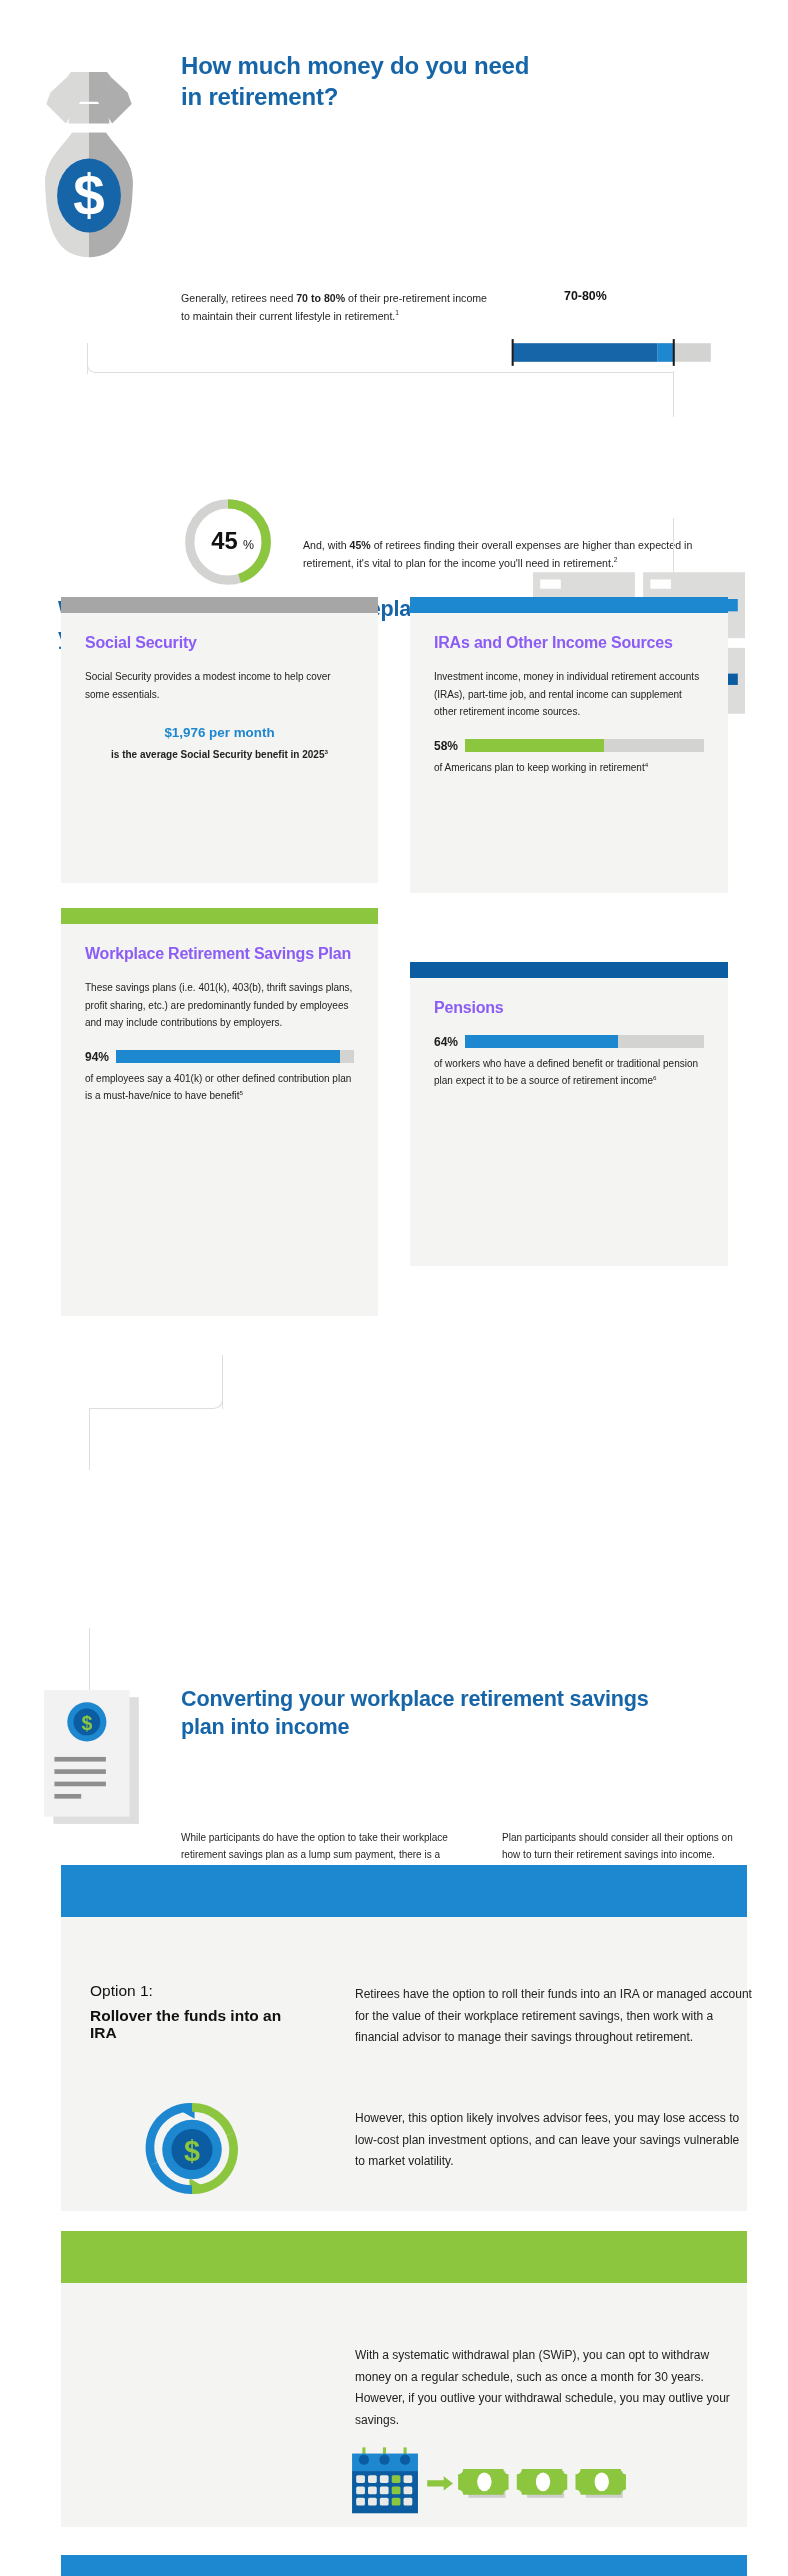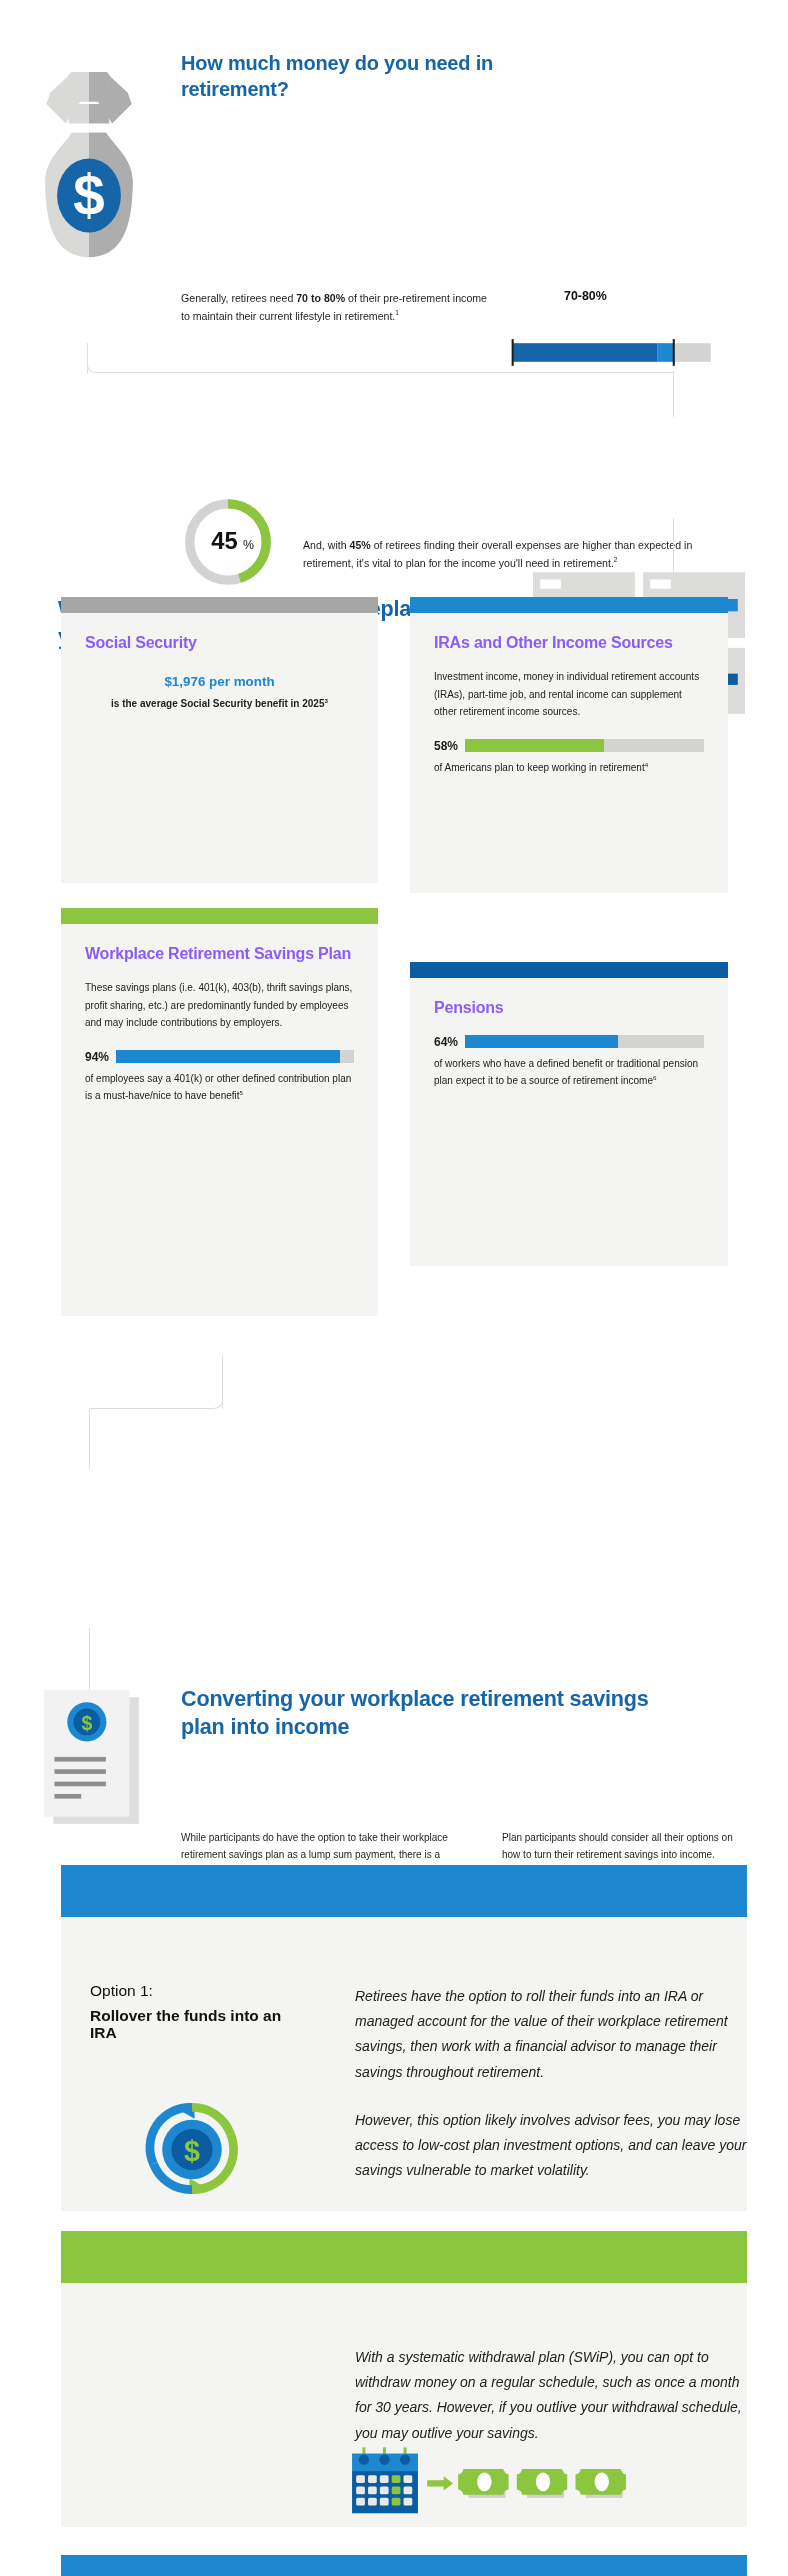--- a/index.html
+++ b/index.html
@@ -51,21 +51,21 @@
   .stat-pct { font-size: 12px; font-weight: bold; margin-right: 7.2px; white-space: nowrap; }
   .bar-track { height: 13.4px; background: #d3d3d1; position: relative; flex: 1; }
   .bar-fill { height: 100%; position: absolute; left: 0; top: 0; }
   .stat-caption { font-size: 10px; line-height: 1.72; margin-top: 6.2px; color: #222; }
   sup { font-size: 0.62em; vertical-align: super; line-height: 0; }
 
   
   .conn { position: absolute; border-color: #dedede; border-style: solid; border-width: 0; }
 
   
-  #sec1-title { left: 181px; top: 50px; width: 371px; font-size: 20px; }
+  #sec1-title { left: 181px; top: 50px; width: 371px; font-size: 24px; }
   #sec1-para { left: 181px; top: 289px; width: 309px; }
   #bar7080-label { left: 564px; top: 289px; font-size: 12.4px; font-weight: bold; color: #111; }
   #bar7080 { left: 509px; top: 335px; width: 206px; height: 35px; }
   #donut-wrap { left: 181px; top: 495px; }
   #sec1-para2 { left: 303px; top: 536px; width: 435px; }
 
   .moneybag { position: absolute; left: 40px; top: 72px; width: 98px; height: 252px; }
 
   
   #sec2-title { left: 58px; top: 595px; width: 392px; font-size: 21.6px; }
@@ -74,21 +74,21 @@
   
   #sec3-title { left: 181px; top: 1685px; width: 489px; font-size: 21.6px; }
   #sec3-col1 { left: 181px; top: 1829px; width: 289px; }
   #sec3-col2 { left: 502px; top: 1829px; width: 247px; }
   #doc-icon { left: 43px; top: 1690px; }
 
   
   .opt-label { font-size: 15.5px; line-height: 1.12; color: #111; }
   .opt-label .lead { font-weight: normal; display: block; margin-bottom: 7.2px; }
   .opt-label .strong { font-weight: bold; display: block; }
-  .opt-body { font-size: 14px; line-height: 1.80; color: #222; font-style: italic; }
+  .opt-body { font-size: 12px; line-height: 1.80; color: #222; }
 </style>
 </head>
 <body>
 
 <svg class="moneybag" viewBox="0 0 190 490">
   <path d="M52 10 L75 58 L95 58 L95 0 L60 0 Z" fill="#d9d9d7"></path>
   <path d="M138 10 L115 58 L95 58 L95 0 L130 0 Z" fill="#adadad"></path>
   <path d="M20 40 L52 10 L78 58 L50 100 L12 62 Z" fill="#d9d9d7"></path>
   <path d="M170 40 L138 10 L112 58 L140 100 L178 62 Z" fill="#adadad"></path>
   <path d="M55 100 L95 100 L95 62 L62 62 Z" fill="#d9d9d7"></path>
@@ -162,20 +162,21 @@
     <rect x="116" y="50" width="68" height="22" fill="#0b5ca0"></rect>
     <rect x="14" y="96" width="42" height="18" fill="#ffffff"></rect>
     <rect x="110" y="96" width="42" height="18" fill="#ffffff"></rect>
   </g>
 </svg>
 
 <div class="card" style="left:61px; top:597px; width:317px; height:286px;">
   <div class="card-bar" style="background:#a6a6a6;"></div>
   <div class="card-inner">
     <div class="card-title">Social Security</div>
+    <div class="card-body">Social Security provides a modest income to help cover some essentials.</div>
     <div class="card-body" style="margin-top:21.6px;text-align:center;">
       <div style="color:#1d87d0; font-size:13.4px; font-weight:bold; line-height:1.25;">$1,976 per month</div>
       <div style="font-weight:bold; margin-top:4.1px;"><span>is the average Social Security benefit in 2025</span><sup>3</sup></div>
     </div>
   </div>
 </div>
 
 <div class="card" style="left:410px; top:597px; width:318px; height:296px;">
   <div class="card-bar" style="background:#1d87d0;"></div>
   <div class="card-inner">

